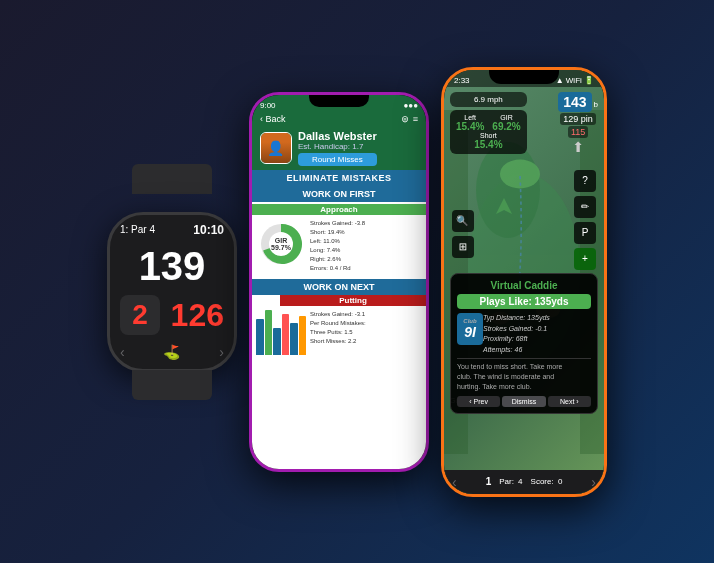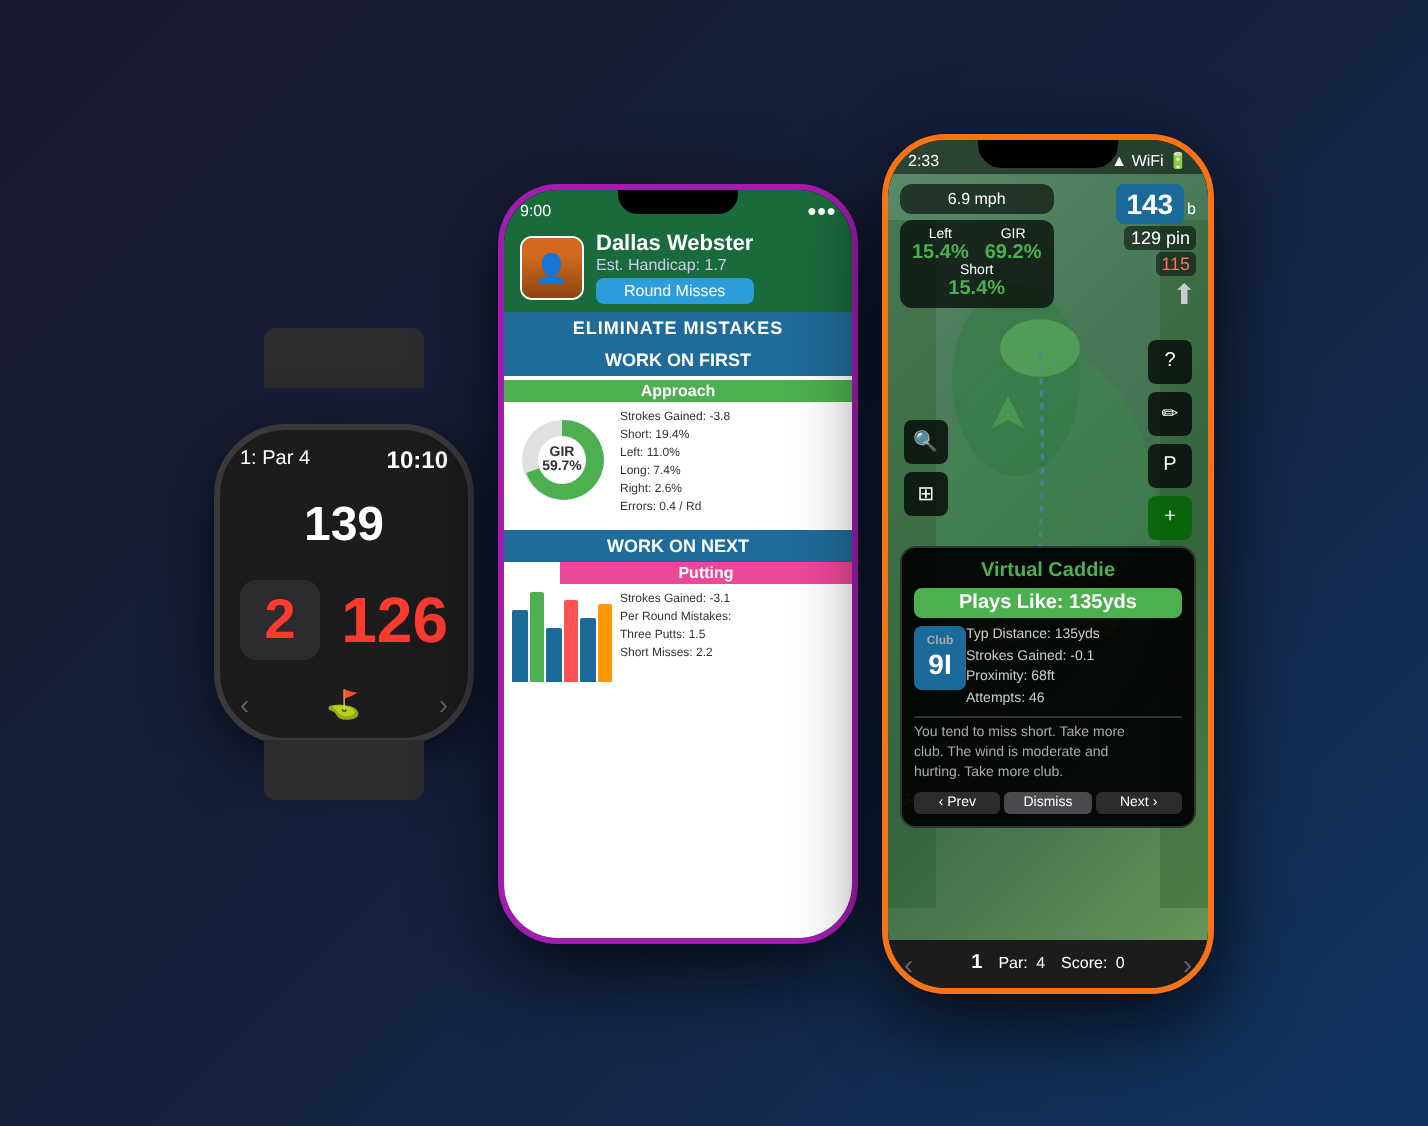--- a/index.html
+++ b/index.html
@@ -66,21 +66,21 @@
       justify-content: space-between;
       width: 100%;
       align-items: center;
     }
     .watch-hole-info {
       font-size: 10px;
       color: #fff;
       padding: 0 4px;
     }
     .watch-distance {
-      font-size: 24px;
+      font-size: 40px;
       font-weight: 700;
       color: #fff;
       text-align: center;
       line-height: 1;
     }
     .watch-distance2 {
       font-size: 32px;
       font-weight: 600;
       color: #ff3b30;
       text-align: center;
@@ -292,21 +292,21 @@
       padding: 3px;
       font-size: 9px;
       font-weight: 700;
       color: #fff;
     }
     .phone1-putting {
       background: #fff;
       flex: 1;
     }
     .phone1-putting-header {
-      background: #ec4899;
+      background: #b91c1c;
       text-align: center;
       padding: 1px;
       font-size: 8px;
       color: #fff;
       font-weight: 600;
       margin-left: 28px;
     }
     .phone1-putting-content {
       display: flex;
       gap: 4px;
@@ -465,20 +465,21 @@
       font-size: 10px;
       font-weight: 600;
       text-align: center;
       border-radius: 4px;
       padding: 2px;
       margin-bottom: 4px;
     }
     .vc-club-row {
       display: flex;
       gap: 0;
+      font-style: italic;
     }
     .vc-club-badge {
       background: #1a6b9a;
       color: #fff;
       width: 26px;
       height: 32px;
       border-radius: 4px;
       display: flex;
       flex-direction: column;
       align-items: center;
@@ -633,20 +634,27 @@
   </div>
 
   <div class="phone1">
     <div class="phone1-notch"></div>
 
     <div class="phone1-status">
       <span>9:00</span>
       <span>●●●</span>
     </div>
 
+    <div class="phone1-nav">
+      <span>‹ Back</span>
+      <div style="display:flex; gap:4px;">
+        <span>⊜</span>
+        <span>≡</span>
+      </div>
+    </div>
 
     <div class="phone1-profile">
       <div class="phone1-avatar">
         <div class="phone1-avatar-inner">👤</div>
       </div>
       <div>
         <div class="phone1-name">Dallas Webster</div>
         <div class="phone1-handicap">Est. Handicap: 1.7</div>
         <div class="phone1-round-btn">Round Misses</div>
       </div>
@@ -748,21 +756,21 @@
                 <div class="hud-gir-value">69.2%</div>
               </div>
             </div>
             <div style="text-align:center;">
               <div>Short</div>
               <div class="hud-gir-value">15.4%</div>
             </div>
           </div>
         </div>
 
-        <div style="display:flex; flex-direction:column; align-items:flex-end; gap:1px;">
+        <div style="display:flex; flex-direction:column; align-items:center; gap:1px;">
           <div style="display:flex; align-items:baseline; gap:2px;">
             <div class="hud-dist-main">143</div>
             <span style="color:#fff;font-size:8px;">b</span>
           </div>
           <div class="hud-dist-pin">
             <span>129</span>
             <span>pin</span>
           </div>
           <div class="hud-dist-carry">115</div>
           <div style="font-size:14px;color:#ccc;">⬆</div>

